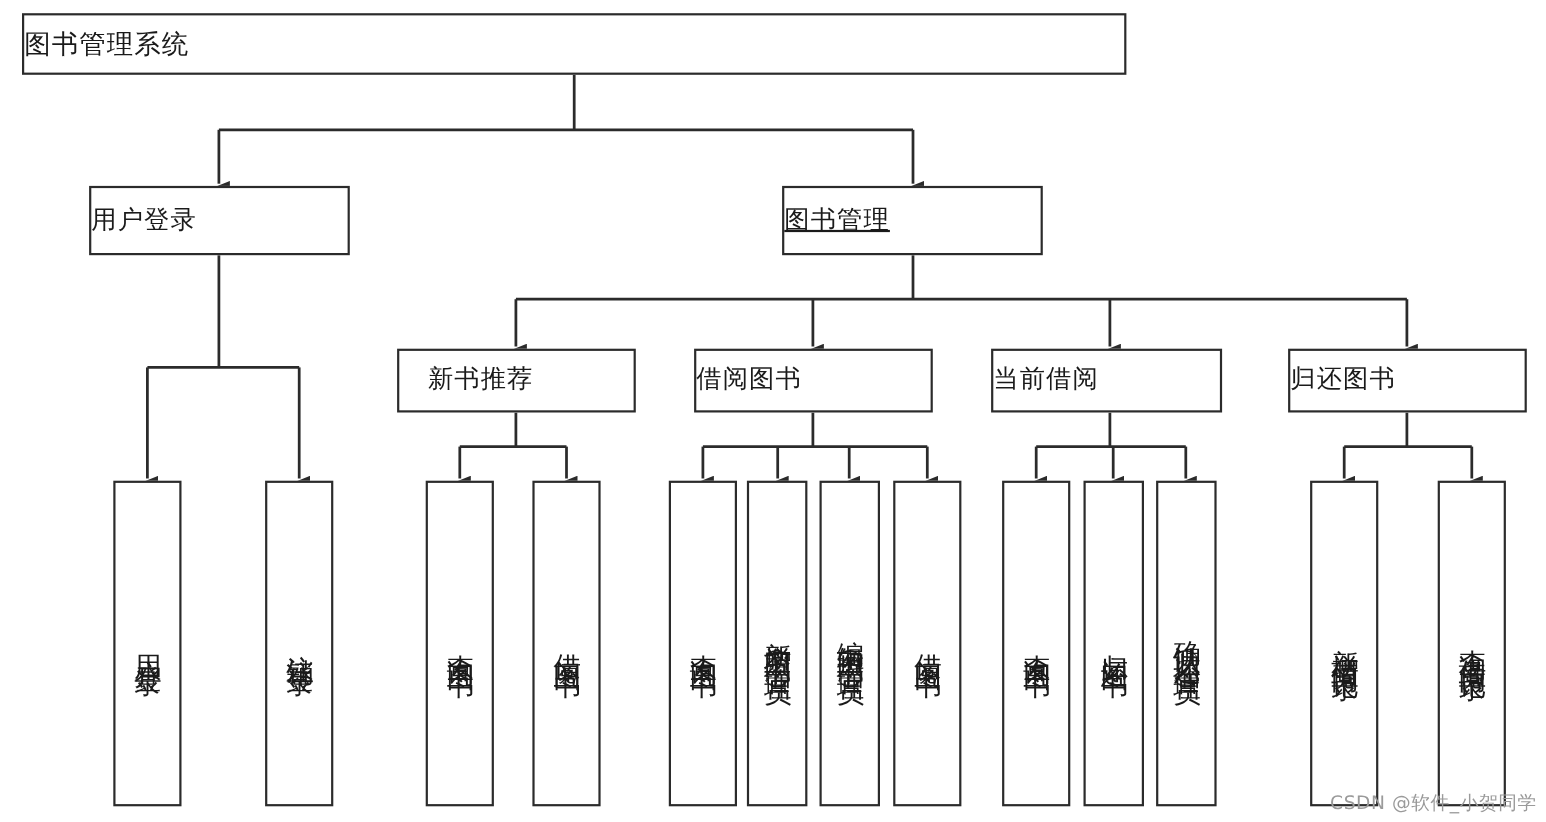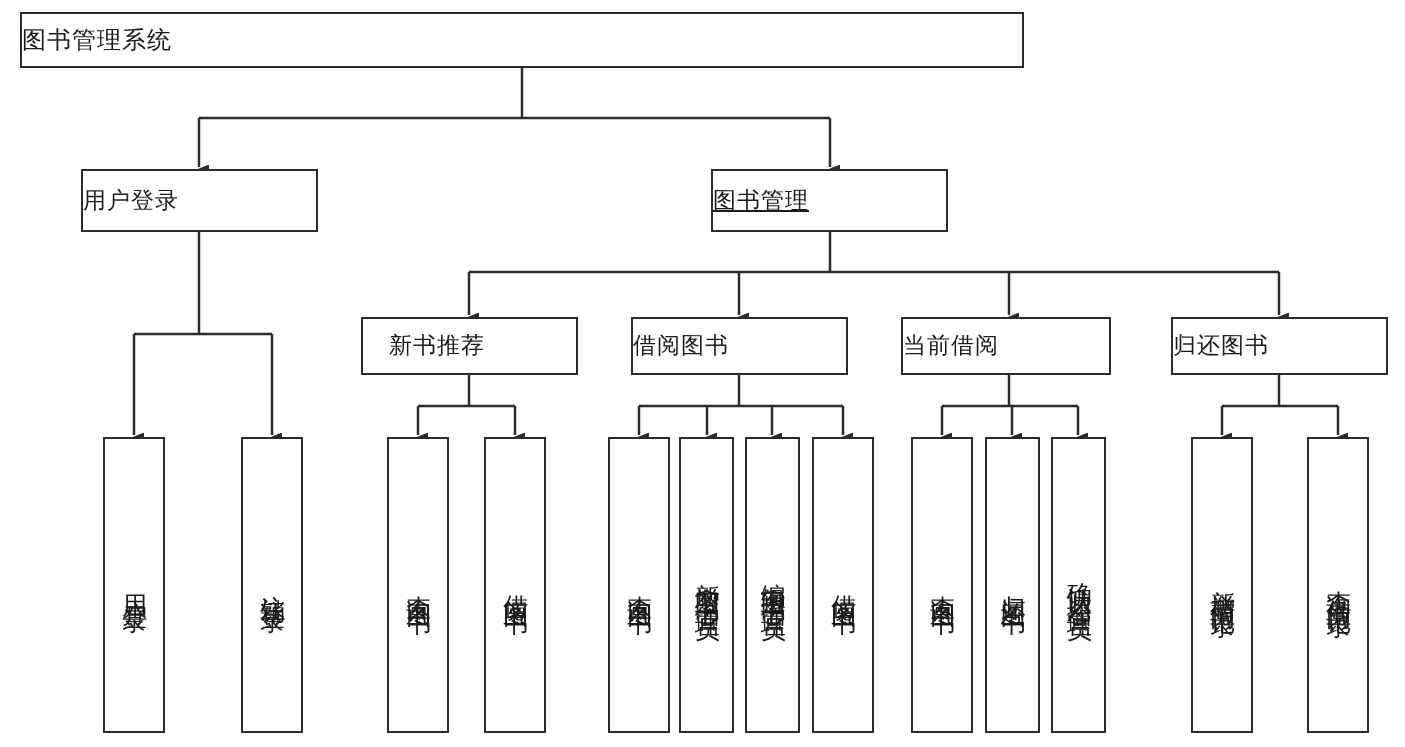--- a/index.html
+++ b/index.html
@@ -179,13 +179,14 @@
         <span class="vlabel">确认归还（管理员）</span>
       </div>
       <div class="node node-v " style="left: 1191px; top: 437px; width: 62px; height: 296px; border-color: rgb(43, 43, 43); color: rgb(26, 26, 26);">
         <span class="vlabel">新增借阅记录</span>
       </div>
       <div class="node node-v " style="left: 1307px; top: 437px; width: 62px; height: 296px; border-color: rgb(43, 43, 43); color: rgb(26, 26, 26);">
         <span class="vlabel">查询借阅记录</span>
       </div>
     </div>
 
+  <div id="watermark">CSDN @软件_小贺同学</div>
 </div>
 
 </body></html>

